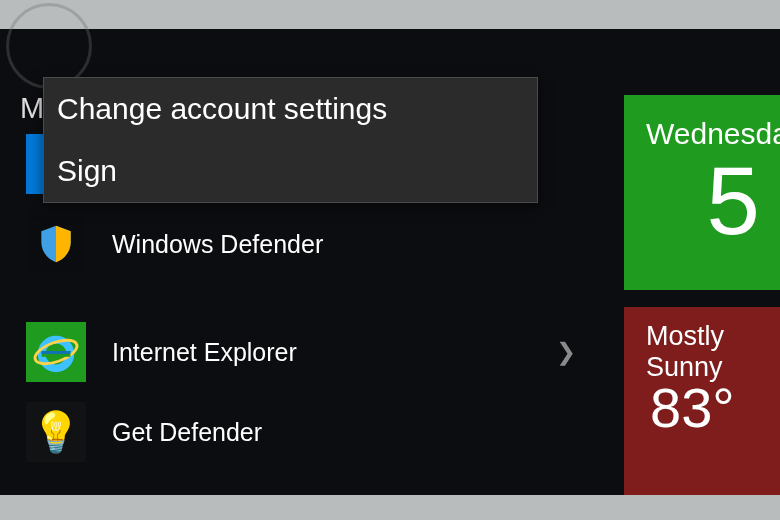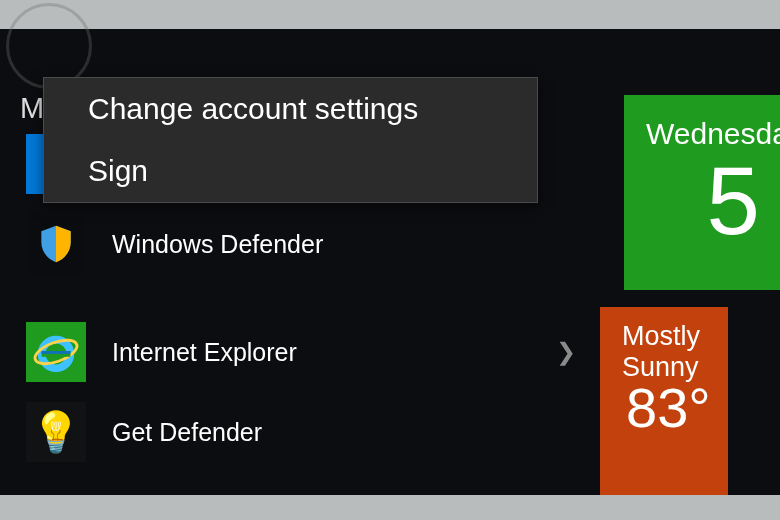--- a/index.html
+++ b/index.html
@@ -19,27 +19,27 @@
   .tile-edge{background:#0078d7;}
   .tile-windef{background:#0b0c0f;}
   .tile-ie{background:#1f9b1f;}
   .tile-getstarted{background:#111214;}
 
   
   .live-tile{position:absolute;background:#1f9b1f;color:#ffffff;}
   .cal-tile{left:624px;top:66px;width:156px;height:195px;}
   .cal-day{position:absolute;left:22px;top:22px;font-size:30px;font-weight:300;}
   .cal-num{position:absolute;right:20px;top:58px;font-size:96px;font-weight:200;line-height:1;}
-  .weather-tile{left:600px;top:278px;width:128px;height:210px;background:#c2410c;}
+  .weather-tile{left:624px;top:278px;width:156px;height:210px;background:#7f1d1d;}
   .w-cond{position:absolute;left:22px;top:14px;font-size:27px;font-weight:300;}
   .w-temp{position:absolute;left:26px;top:68px;font-size:56px;font-weight:300;}
 
   
   .ctx-menu{position:absolute;left:43px;top:48px;width:493px;background:#2b2b2b;border:1px solid #4a4a4a;box-shadow:0 4px 12px rgba(0,0,0,.5);}
-  .ctx-item{height:62px;display:flex;align-items:center;padding-left:44px;color:#ffffff;font-size:30px;font-weight:300;cursor:default;}
+  .ctx-item{height:62px;display:flex;align-items:center;padding-left:13px;color:#ffffff;font-size:30px;font-weight:300;cursor:default;}
   .ctx-item.hover{background:#4c4c4c;}
 
   
   .avatar{position:absolute;left:6px;top:-26px;width:80px;height:80px;border-radius:50%;border:3px solid #6c6c6c;opacity:.35;}
 
   
   .ie-svg{width:46px;height:46px;}
   
   .bulb{color:#ffffff;font-size:40px;line-height:1;}
   

